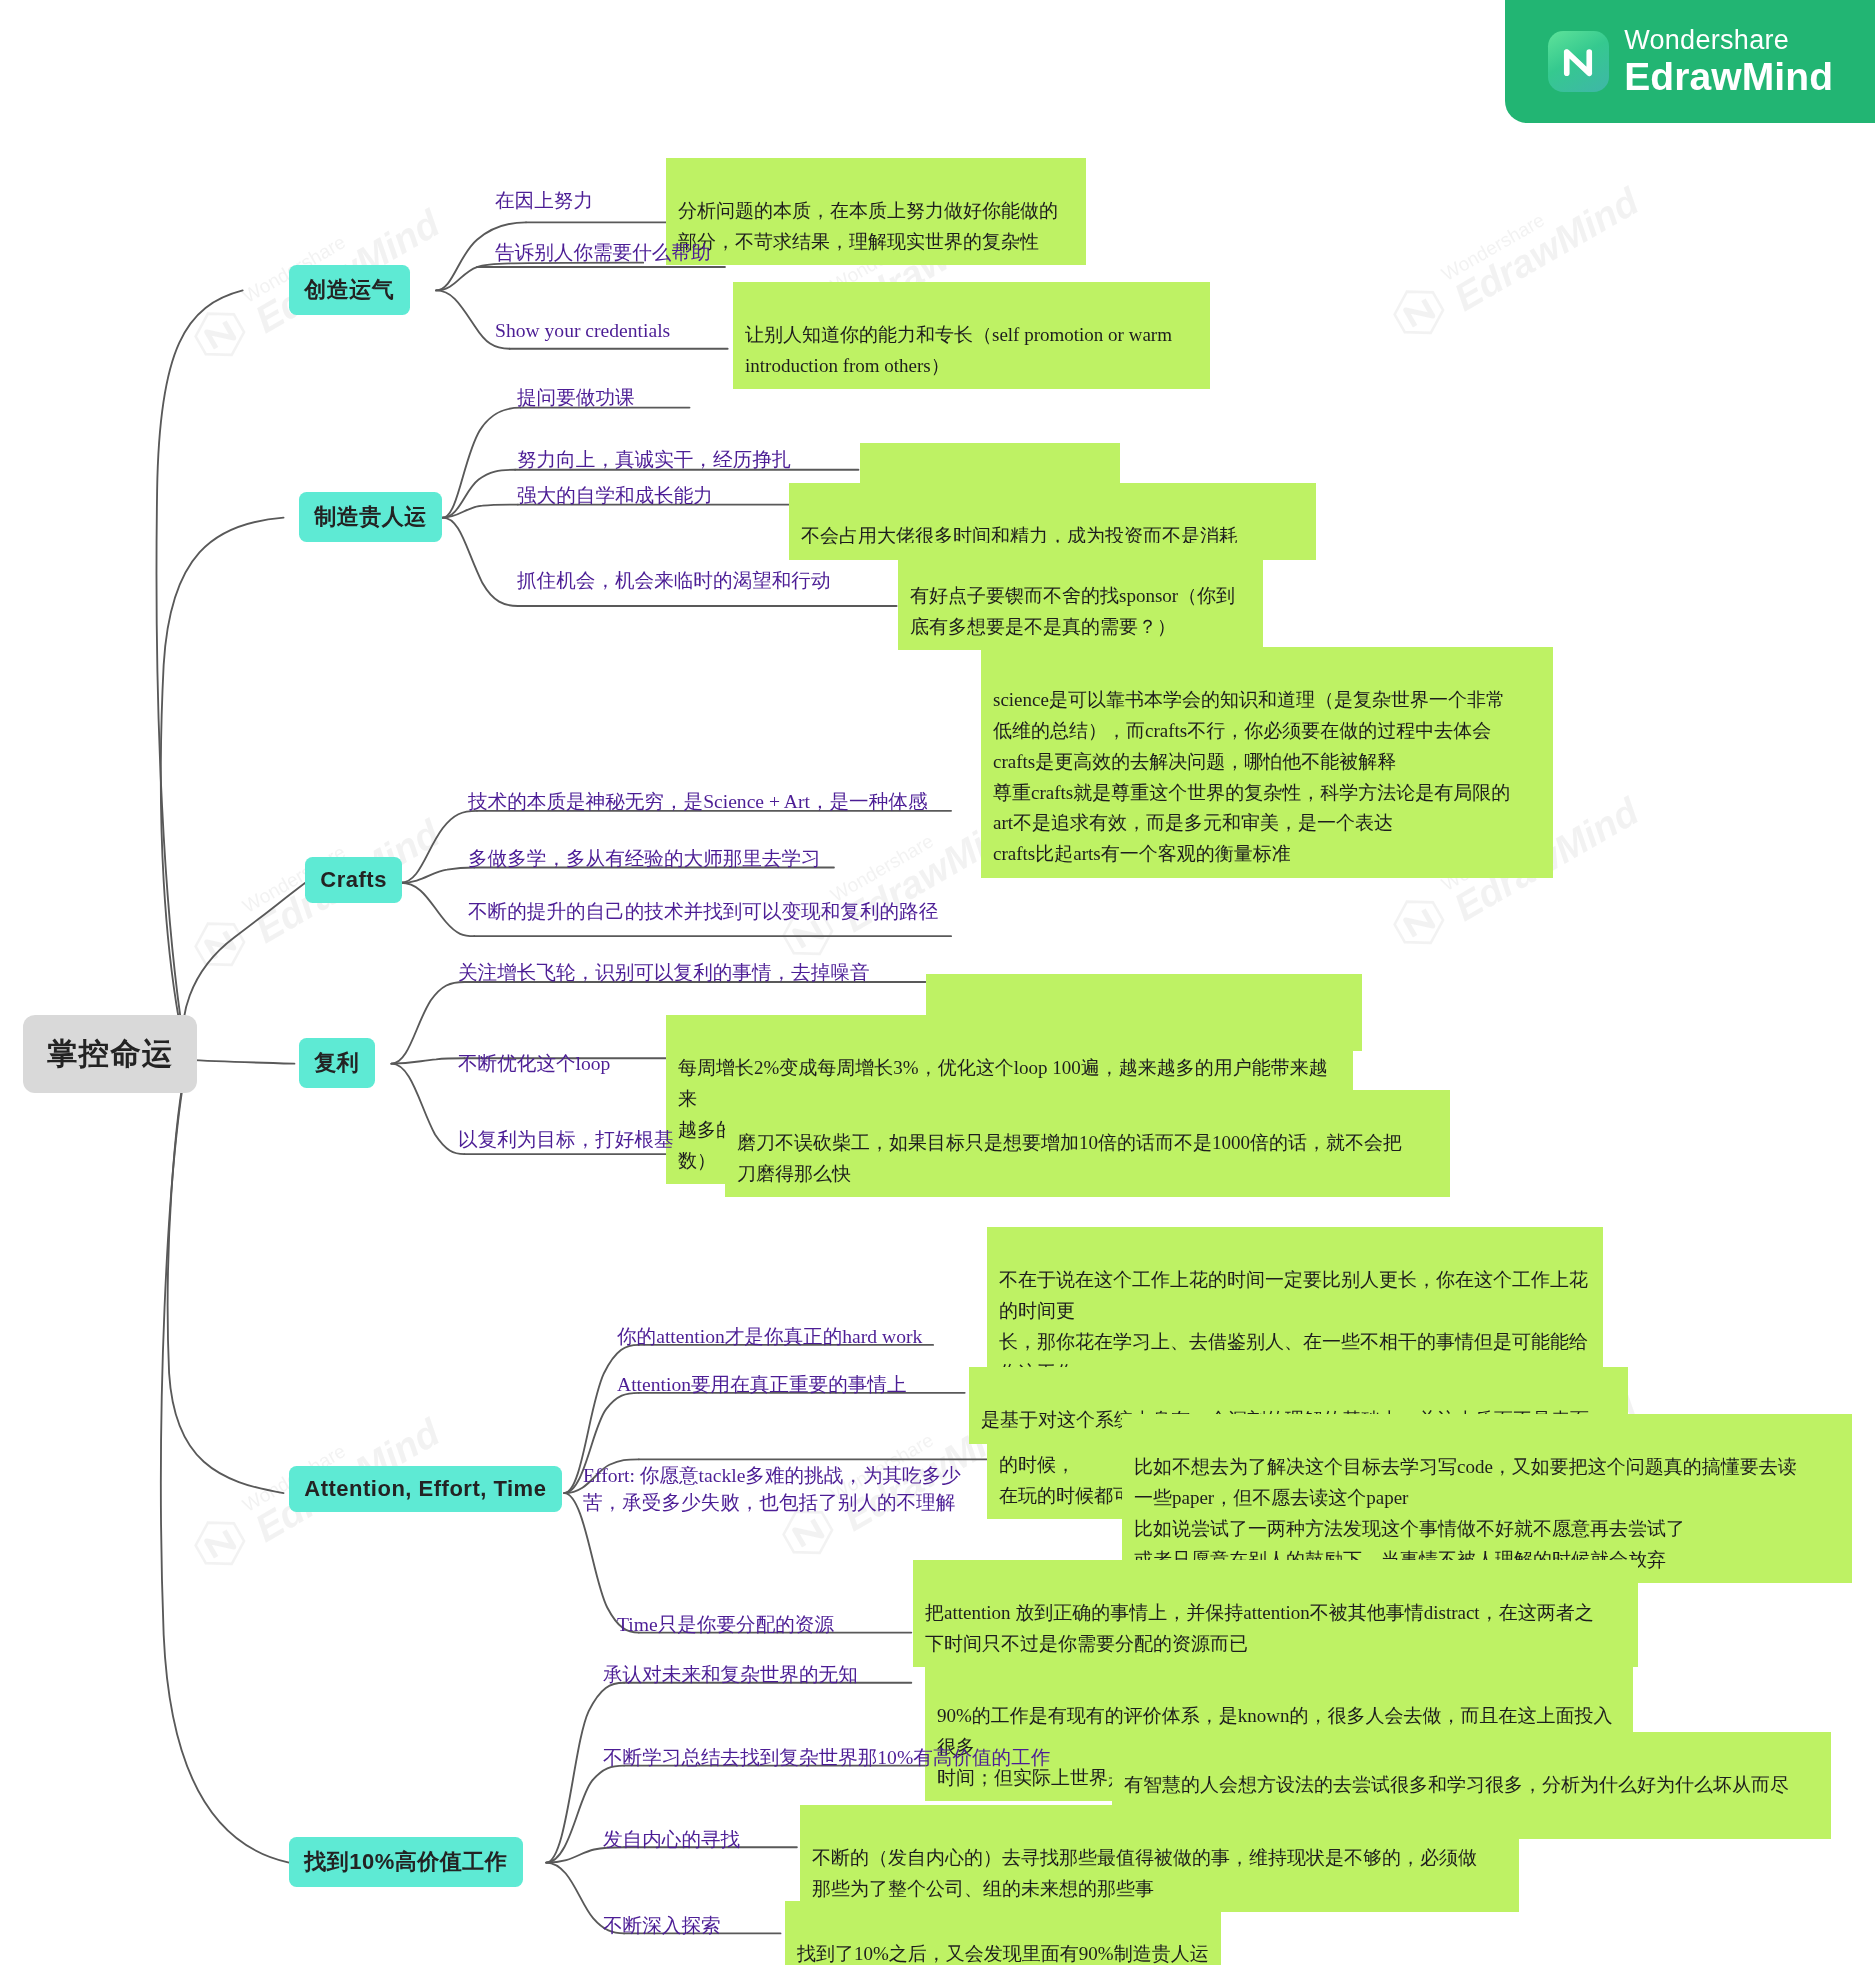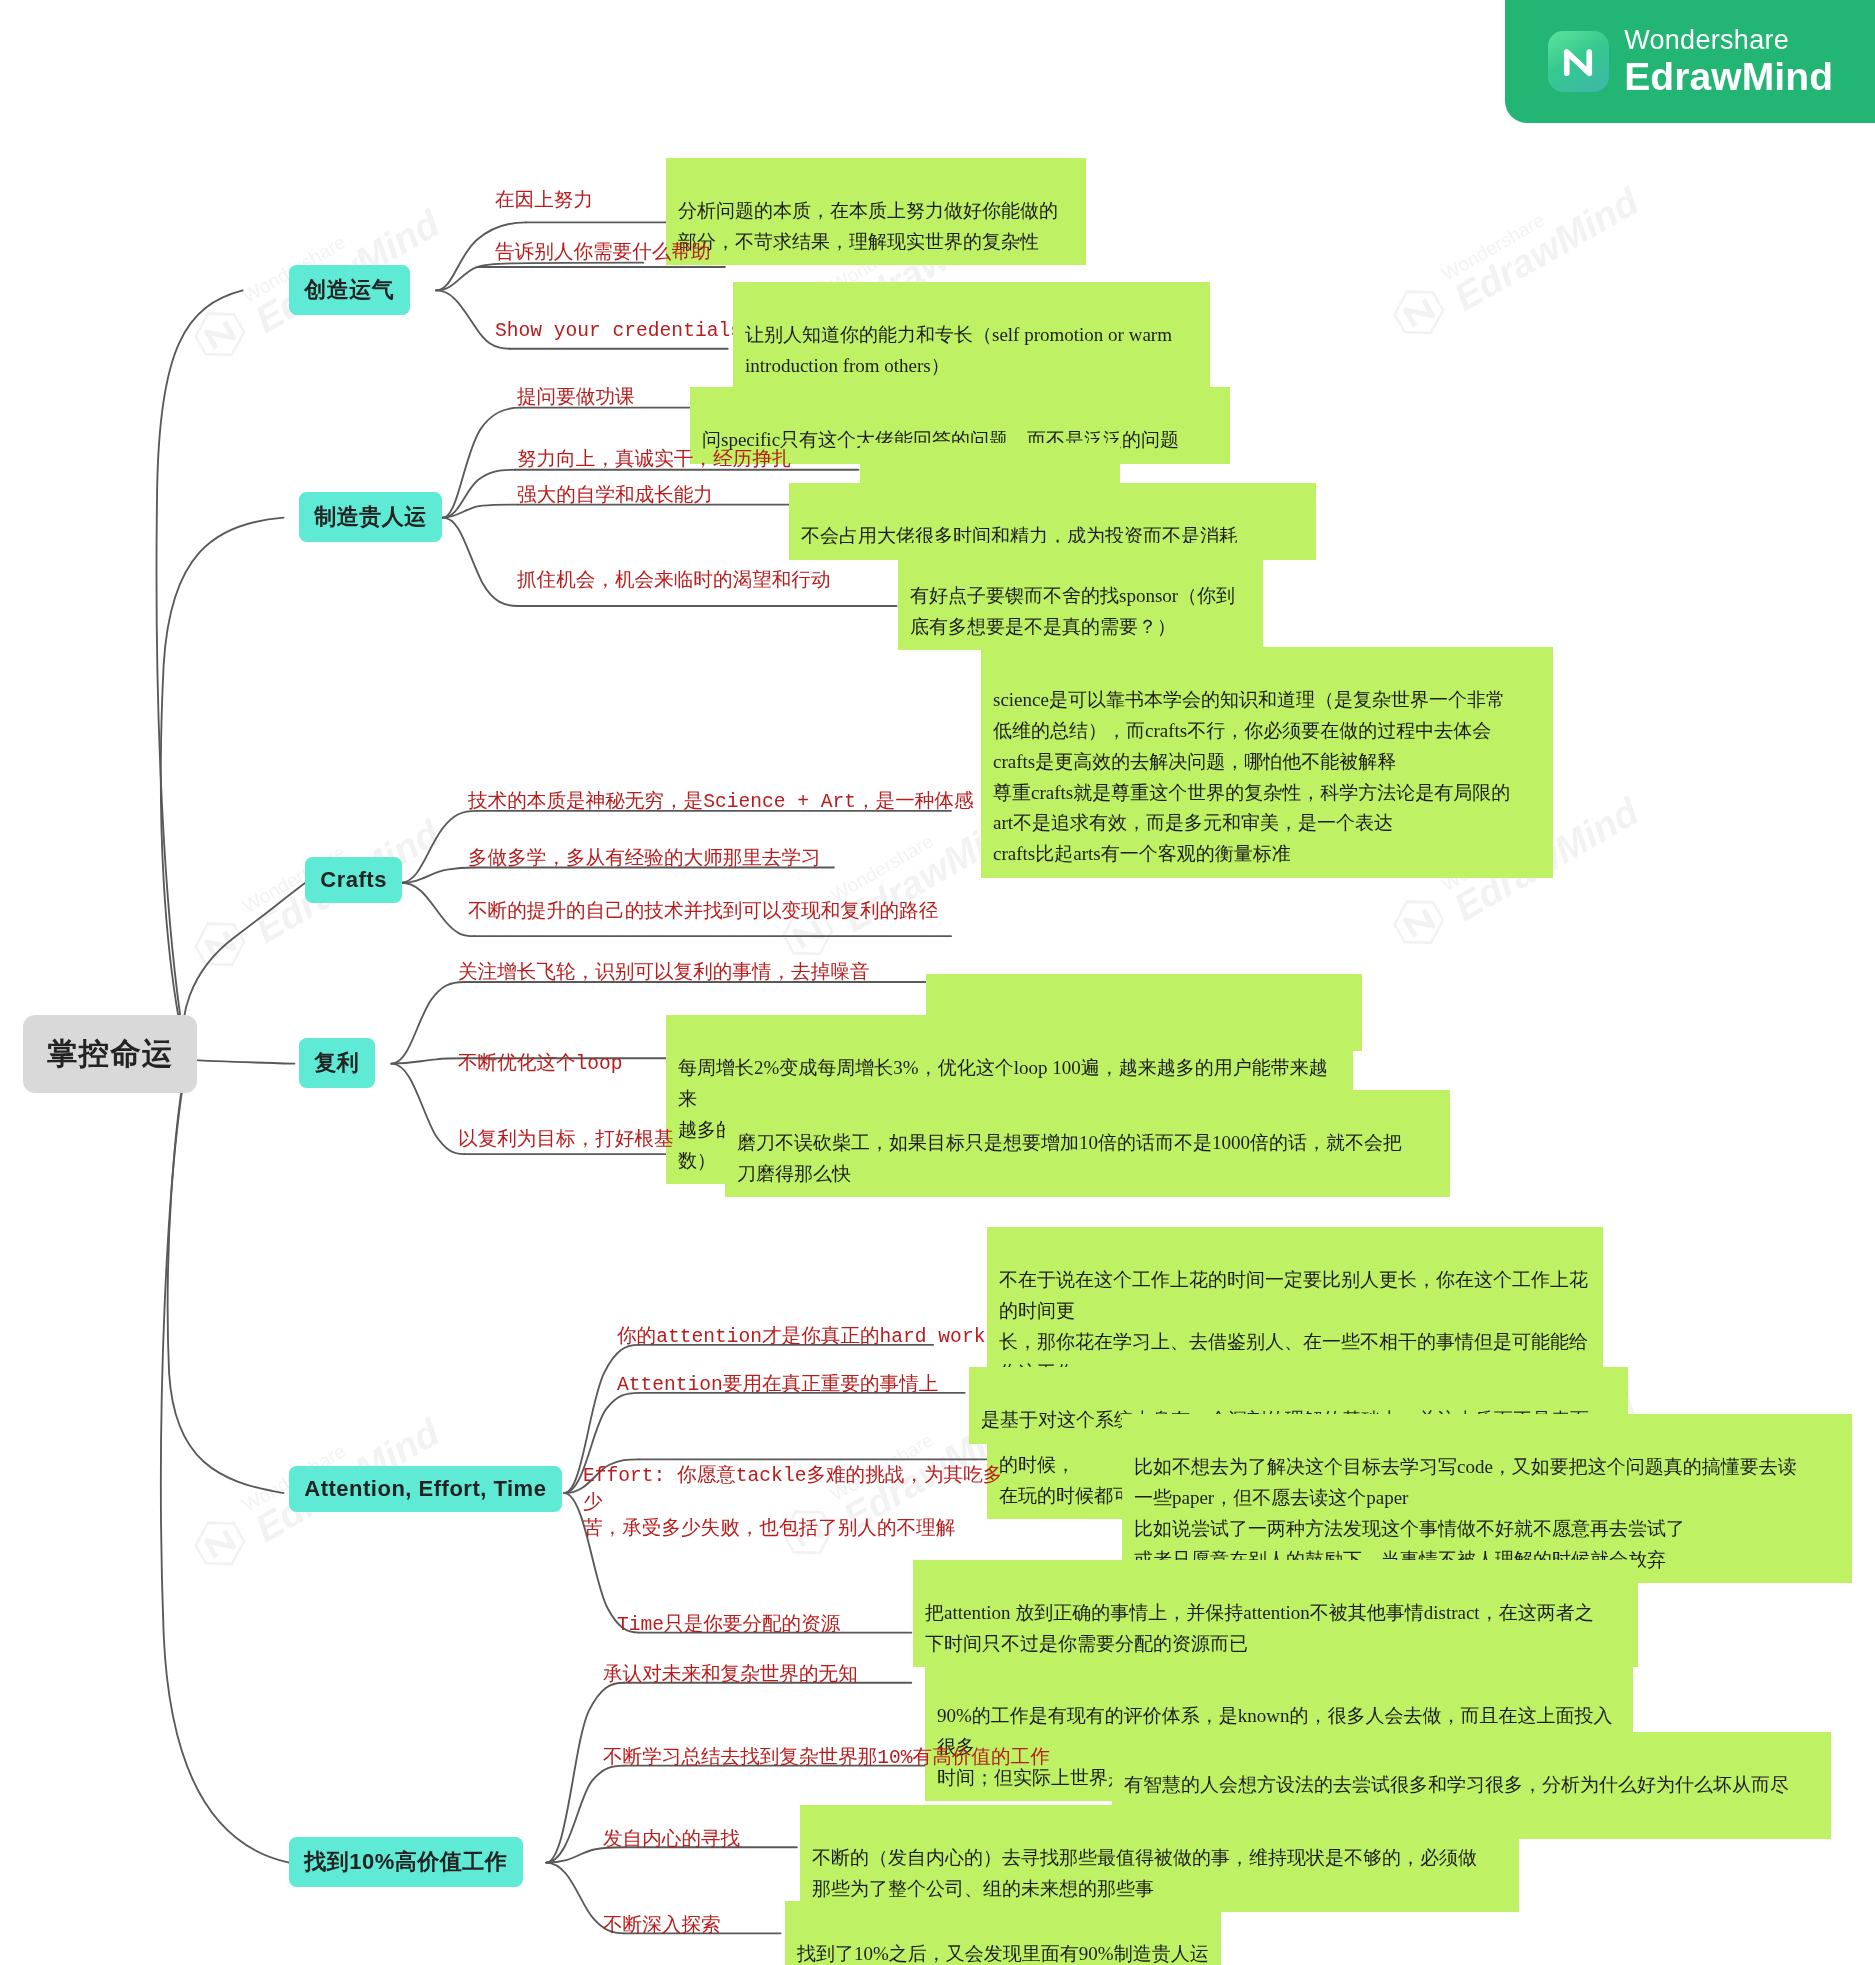--- a/index.html
+++ b/index.html
@@ -60,22 +60,22 @@
     white-space:nowrap;
   }
   .branch-node{
     background:#5eead4;border-radius:7.6px;
     padding:9.8px 15.3px;
     font-family:"Liberation Sans","DejaVu Sans",sans-serif;
     font-size:22px;font-weight:700;color:#232323;letter-spacing:0.5px;
     white-space:nowrap;
   }
   .leaf-node{
-    font-family:Liberation Mono, monospace;
-    font-size:19.6px;color:#b91c1c;white-space:nowrap;line-height:1.34;
+    font-family:Liberation Serif, serif;
+    font-size:19.6px;color:#4c1d95;white-space:nowrap;line-height:1.34;
   }
   .leaf-node.two-line{white-space:normal;width:381px;}
 
   .note-box{
     background:#bef264;
     font-family:"Liberation Serif","DejaVu Serif",serif;
     font-size:19px;color:#1d1d1d;line-height:1.62;
     padding:7.6px 12px;box-sizing:border-box;
   }
 </style>
@@ -260,23 +260,20 @@
     <span>让别人知道你的能力和专长（self promotion or warm
 introduction from others）</span>
   </div>
 
   <div class="node branch-node" style="left:299px;top:492px;">
     <span>制造贵人运</span>
   </div>
   <div class="node leaf-node" style="left:517px;top:385px;">
     <span>提问要做功课</span>
   </div>
-  <div class="node note-box" style="left:690px;top:387px;width:540px;white-space:pre-line;">
-    <span>问specific只有这个大佬能回答的问题，而不是泛泛的问题</span>
-  </div>
   <div class="node leaf-node" style="left:517px;top:447px;">
     <span>努力向上，真诚实干，经历挣扎</span>
   </div>
   <div class="node note-box" style="left:860px;top:443px;width:260px;white-space:pre-line;">
     <span>让大佬仿佛看到曾经的自己</span>
   </div>
   <div class="node leaf-node" style="left:517px;top:483px;">
     <span>强大的自学和成长能力</span>
   </div>
   <div class="node note-box" style="left:789px;top:483px;width:527px;white-space:pre-line;">

